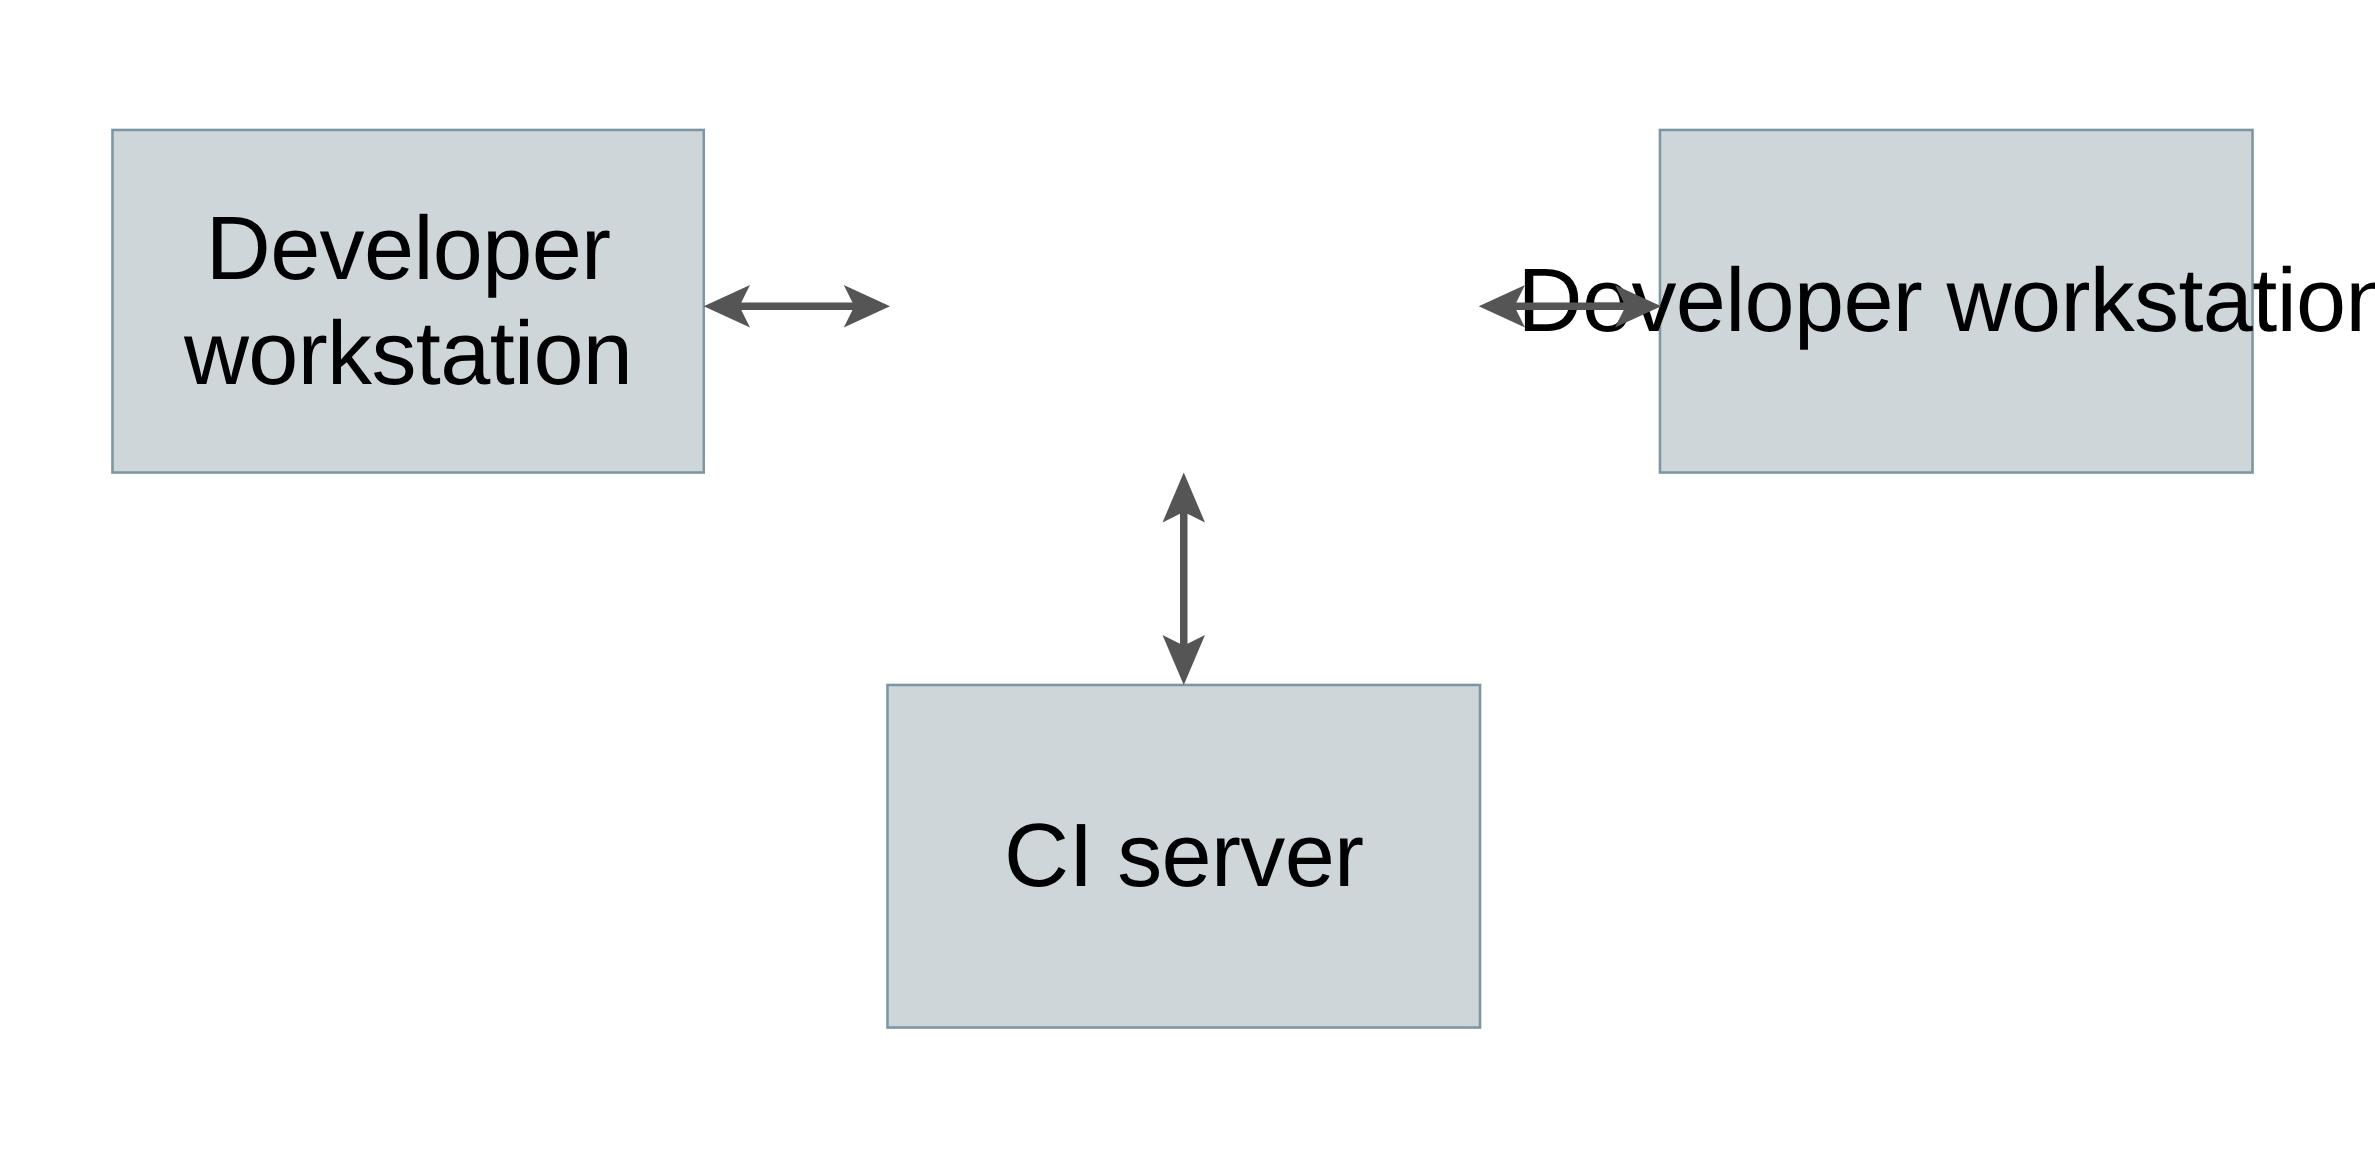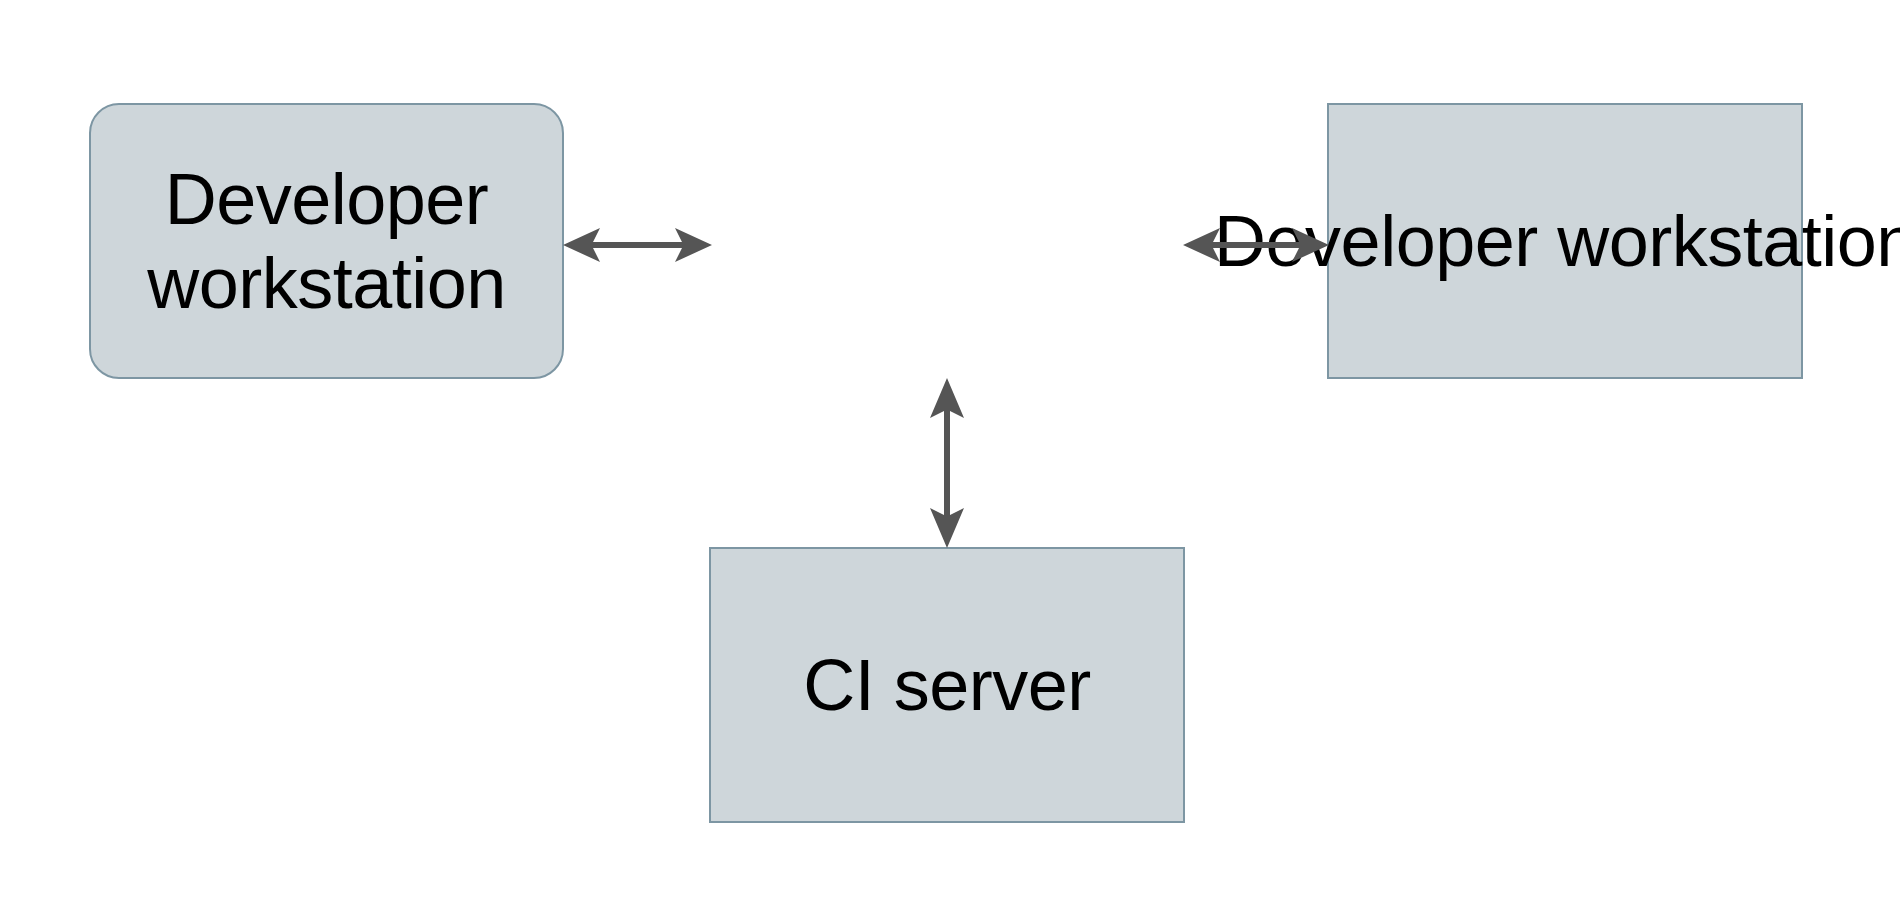--- a/index.html
+++ b/index.html
@@ -38,21 +38,20 @@
     font-weight: 400;
     letter-spacing: -0.5px;
     white-space: pre-line;
     display: block;
   }
   #node-dev-left {
     left: 89px;
     top: 103px;
     width: 475px;
     height: 276px;
-    border-radius: 30px;
   }
   #node-shared-cache {
     left: 709px;
     top: 103px;
     width: 476px;
     height: 276px;
   }
   #node-dev-right {
     left: 1327px;
     top: 103px;

